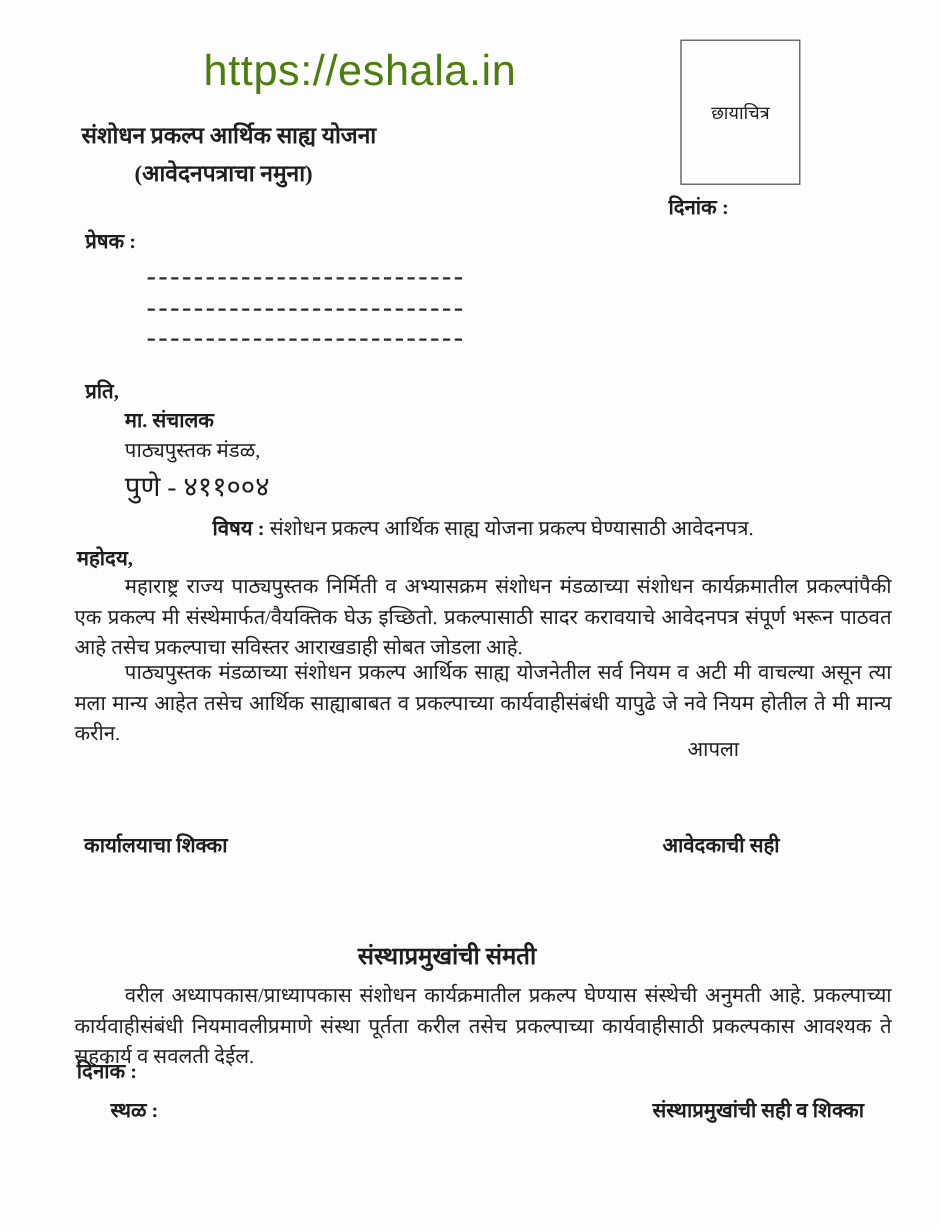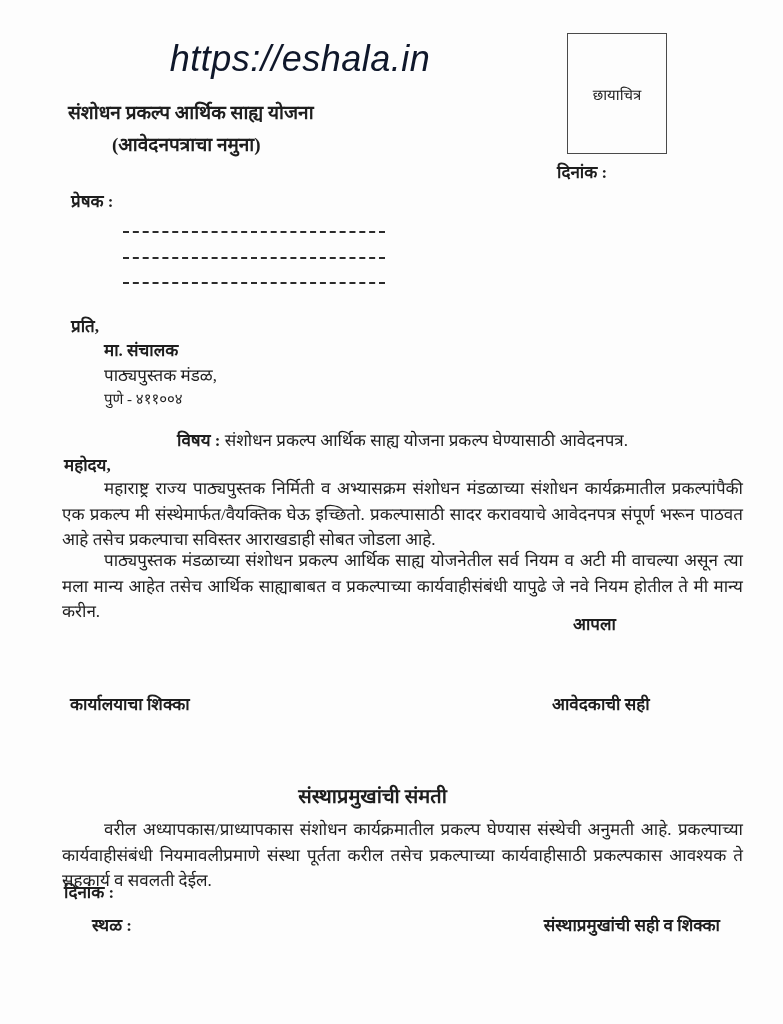--- a/index.html
+++ b/index.html
@@ -44,58 +44,58 @@
     left: 123px; width: 262px; height: 0;
     border-top: 2px dashed #2b2b2b;
   }
   .dash-1 { top: 231px; }
   .dash-2 { top: 257px; }
   .dash-3 { top: 282px; }
 
   .to        { top: 314px; left: 71px;  font-size: 17px; font-weight: bold; }
   .to-line1  { top: 338px; left: 104px; font-size: 17px; font-weight: bold; }
   .to-line2  { top: 363px; left: 104px; font-size: 17px; }
-  .to-line3  { top: 388px; left: 104px; font-size: 15px; }
+  .to-line3  { top: 388px; left: 104px; font-size: 23px; }
 
   .subject      { top: 428px; left: 177px; font-size: 17px; }
   .subject-label{ font-weight: bold; }
 
   .salutation { top: 453px; left: 64px; font-size: 17px; font-weight: bold; }
 
   .body-para {
     left: 62px; width: 681px;
     font-size: 17px;
     line-height: 25.5px;
     text-align: justify;
     text-indent: 42px;
   }
   .para-1 { top: 476px; }
   .para-2 { top: 548px; }
   .para-3 { top: 817px; }
 
-  .closing        { top: 612px; left: 573px; font-size: 17px; font-weight: bold; }
+  .closing        { top: 612px; left: 573px; font-size: 17px; font-weight: normal; }
   .office-stamp   { top: 692px; left: 70px;  font-size: 17px; font-weight: bold; }
   .applicant-sign { top: 692px; left: 552px; font-size: 17px; font-weight: bold; }
 
   .consent-heading {
     top: 782px; left: 0; width: 745px;
     text-align: center;
     font-size: 20px; font-weight: bold;
   }
 
   .footer-date  { top: 880px; left: 64px; font-size: 17px; font-weight: bold; }
   .footer-place { top: 913px; left: 64px; font-size: 17px; font-weight: bold; margin-left: 28px; }
   .head-sign    { top: 913px; right: 63px; font-size: 17px; font-weight: bold; }
 </style>
 </head>
 <body>
 
 <div class="page">
 
-  <div class="abs watermark" style="color: #0f172a; font-style: italic;">https://eshala.in</div>
+  <div class="abs watermark" style="color: #4d7c0f;">https://eshala.in</div>
 
   <div class="abs title-2">(आवेदनपत्राचा नमुना)</div>
   <div class="abs title-1">संशोधन प्रकल्प आर्थिक साह्य योजना</div>
 
   <div class="abs photo-box">
     <span>छायाचित्र</span>
   </div>
   <div class="abs date-top">दिनांक :</div>
 
   <div class="abs sender">प्रेषक :</div>

